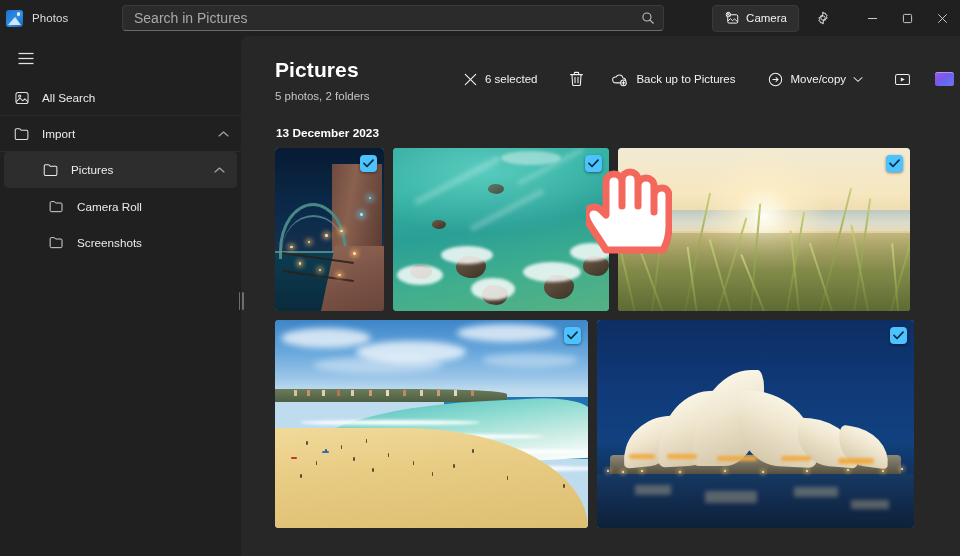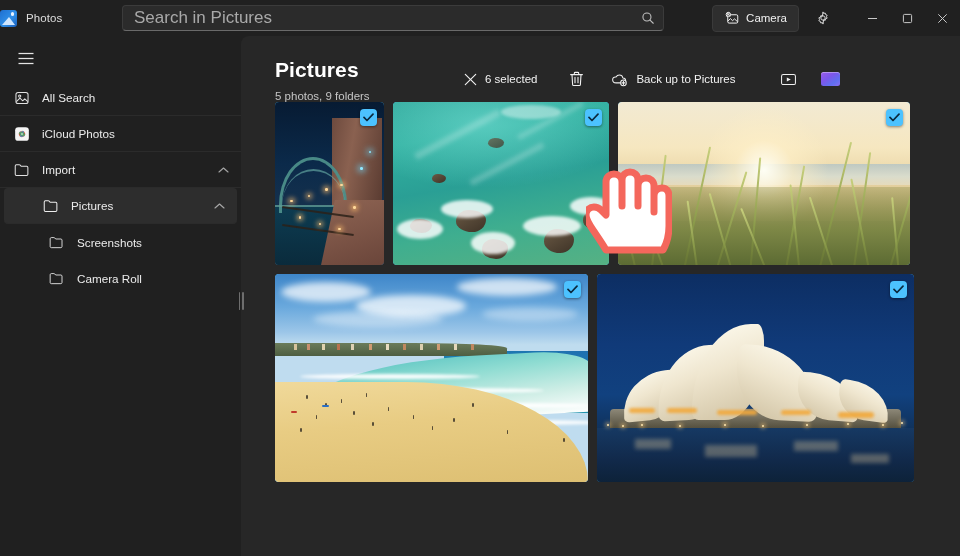--- a/index.html
+++ b/index.html
@@ -13,21 +13,21 @@
   }
   .app { position: relative; width: 960px; height: 556px; display: flex; flex-direction: column; background: #202020; }
 
   
   .titlebar {
     height: 36px; min-height: 36px;
     background: #202020;
     display: flex; align-items: center;
     position: relative; z-index: 5;
   }
-  .tb-left { display: flex; align-items: center; gap: 9px; padding-left: 0; width: 112px; }
+  .tb-left { display: flex; align-items: center; gap: 9px; padding-left: 6px; width: 112px; }
   .app-icon {
     width: 17px; height: 17px; border-radius: 3px;
     background: linear-gradient(135deg, #1f6fd0 0%, #2f8fe8 55%, #1b5fbb 100%);
     position: relative; overflow: hidden; flex: none;
   }
   .app-icon:after {
     content: ""; position: absolute; left: 2px; bottom: 2px;
     width: 0; height: 0; border-left: 7px solid transparent;
     border-right: 6px solid transparent; border-bottom: 8px solid #cfe6ff;
   }
@@ -39,21 +39,21 @@
 
   .searchwrap { flex: none; width: 542px; margin-left: 10px; }
   .searchbox {
     height: 26px; background: #2b2b2b;
     border: 1px solid #3b3b3b; border-bottom: 1px solid #6a6a6a;
     border-radius: 4px; display: flex; align-items: center;
     padding: 0 8px 0 11px;
   }
   .searchbox input {
     flex: 1; background: transparent; border: none; outline: none;
-    color: #e3e3e3; font-size: 17px; font-family: "Liberation Sans", sans-serif;
+    color: #e3e3e3; font-size: 14px; font-family: "Liberation Sans", sans-serif;
   }
   .searchbox input::placeholder { color: #a9a9a9; }
   .search-icon { width: 14px; height: 14px; flex: none; opacity: .85; }
 
   .tb-right { margin-left: auto; display: flex; align-items: center; height: 100%; }
   .import-btn {
     display: flex; align-items: center; gap: 7px;
     height: 27px; padding: 0 11px; border-radius: 4px;
     background: #2e2e2e; border: 1px solid #3a3a3a;
     font-size: 11.5px; color: #f0f0f0; cursor: pointer; white-space: nowrap;
@@ -367,37 +367,20 @@
           <svg viewBox="0 0 18 18" width="16" height="16" fill="none" stroke="#e2e2e2" stroke-width="1.15">
             <rect x="2.2" y="2.8" width="13.6" height="12.4" rx="2.4"></rect>
             <circle cx="6.4" cy="6.8" r="1.25"></circle>
             <path d="M2.6 13.2l4.1-4 3 2.9 2.4-2.2 3.5 3.2" stroke-linejoin="round"></path>
           </svg>
         </span>
         <span class="lbl">All Search</span>
       </div>
 
 
-      <div class="nav-item">
-        <span class="ico">
-          <svg viewBox="0 0 18 18" width="16" height="16">
-            <rect x="1.3" y="1.3" width="15.4" height="15.4" rx="3.6" fill="#f5f5f5"></rect>
-            <g transform="translate(9,9)">
-              <ellipse rx="2" ry="3.7" fill="#f7c23a" transform="rotate(0)"></ellipse>
-              <ellipse rx="2" ry="3.7" fill="#f0662e" transform="rotate(45)"></ellipse>
-              <ellipse rx="2" ry="3.7" fill="#e2413f" transform="rotate(90)"></ellipse>
-              <ellipse rx="2" ry="3.7" fill="#9b4fb5" transform="rotate(135)" opacity=".9"></ellipse>
-              <ellipse rx="2" ry="3.7" fill="#3b7fd4" transform="rotate(22)" opacity=".75"></ellipse>
-              <ellipse rx="2" ry="3.7" fill="#4fae4c" transform="rotate(112)" opacity=".75"></ellipse>
-              <circle r="1.2" fill="#fff" opacity=".55"></circle>
-            </g>
-          </svg>
-        </span>
-        <span class="lbl">iCloud Photos</span>
-      </div>
 
 
       <div class="nav-item">
         <span class="ico">
           <svg viewBox="0 0 18 15" width="16" height="14" fill="none" stroke="#e2e2e2" stroke-width="1.15">
             <path d="M1.4 12.4V2.9c0-.7.6-1.3 1.3-1.3h3.2c.4 0 .8.2 1.1.5l1 1.2h6.3c.7 0 1.3.6 1.3 1.3v7.8c0 .7-.6 1.3-1.3 1.3H2.7c-.7 0-1.3-.6-1.3-1.3z" stroke-linejoin="round"></path>
           </svg>
         </span>
         <span class="lbl">Import</span>
         <span class="chev">
@@ -417,51 +400,51 @@
           </span>
           <span class="lbl">Pictures</span>
           <span class="chev">
             <svg width="11" height="8" viewBox="0 0 11 8">
                 <path d="M1 6l4.5-4L10 6" fill="none" stroke="#cfcfcf" stroke-width="1.15" stroke-linecap="round" stroke-linejoin="round"></path>
               </svg>
           </span>
         </div>
       </div>
 
+      <div class="nav-item sub">
+        <span class="ico">
+          <svg viewBox="0 0 18 15" width="15" height="13" fill="none" stroke="#dcdcdc" stroke-width="1.15">
+            <path d="M1.4 12.4V2.9c0-.7.6-1.3 1.3-1.3h3.2c.4 0 .8.2 1.1.5l1 1.2h6.3c.7 0 1.3.6 1.3 1.3v7.8c0 .7-.6 1.3-1.3 1.3H2.7c-.7 0-1.3-.6-1.3-1.3z" stroke-linejoin="round"></path>
+          </svg>
+        </span>
+        <span class="lbl">Camera Roll</span>
+      </div>
+
       <div class="nav-item sub2">
         <span class="ico">
           <svg viewBox="0 0 18 15" width="15" height="13" fill="none" stroke="#dcdcdc" stroke-width="1.15">
             <path d="M1.4 12.4V2.9c0-.7.6-1.3 1.3-1.3h3.2c.4 0 .8.2 1.1.5l1 1.2h6.3c.7 0 1.3.6 1.3 1.3v7.8c0 .7-.6 1.3-1.3 1.3H2.7c-.7 0-1.3-.6-1.3-1.3z" stroke-linejoin="round"></path>
           </svg>
         </span>
         <span class="lbl">Screenshots</span>
       </div>
 
-      <div class="nav-item sub">
-        <span class="ico">
-          <svg viewBox="0 0 18 15" width="15" height="13" fill="none" stroke="#dcdcdc" stroke-width="1.15">
-            <path d="M1.4 12.4V2.9c0-.7.6-1.3 1.3-1.3h3.2c.4 0 .8.2 1.1.5l1 1.2h6.3c.7 0 1.3.6 1.3 1.3v7.8c0 .7-.6 1.3-1.3 1.3H2.7c-.7 0-1.3-.6-1.3-1.3z" stroke-linejoin="round"></path>
-          </svg>
-        </span>
-        <span class="lbl">Camera Roll</span>
-      </div>
-
       <div class="resize-handle">
           <i></i>
           <i></i>
         </div>
     </div>
 
     <div class="content">
       <div class="content-inner">
 
         <div class="head-row">
           <div class="titleblock">
             <div class="page-title">Pictures</div>
-            <div class="page-sub">5 photos, 9 folders</div>
+            <div class="page-sub">5 photos, 2 folders</div>
           </div>
 
           <div class="cmdbar">
 
             <div class="cmd">
               <svg width="13" height="13" viewBox="0 0 13 13">
                 <line x1="1.3" y1="1.3" x2="11.7" y2="11.7" stroke="#f0f0f0" stroke-width="1.15" stroke-linecap="round"></line>
                 <line x1="11.7" y1="1.3" x2="1.3" y2="11.7" stroke="#f0f0f0" stroke-width="1.15" stroke-linecap="round"></line>
               </svg>
               <span>6 selected</span>
@@ -484,20 +467,32 @@
               <svg width="17" height="15" viewBox="0 0 18 16" fill="none" stroke="#f0f0f0" stroke-width="1.1">
                 <path d="M5.4 11.6h7.1c1.7 0 3-1.1 3-2.6s-1.3-2.6-2.9-2.6c-.3-1.8-1.9-3.1-3.8-3.1-1.5 0-2.8.8-3.5 2-.2-.05-.5-.08-.7-.08C3 5.2 1.7 6.5 1.7 8.2c0 1.8 1.5 3.4 3.7 3.4z" stroke-linejoin="round"></path>
                 <circle cx="13.2" cy="11.6" r="3" fill="#272727"></circle>
                 <path d="M13.2 9.9v3.4M11.7 11.6h3" stroke-linecap="round"></path>
               </svg>
               <span>Back up to Pictures</span>
             </div>
 
             <div class="spacer-14"></div>
 
+            <div class="cmd">
+              <svg width="15" height="15" viewBox="0 0 16 16" fill="none" stroke="#f0f0f0" stroke-width="1.1">
+                <circle cx="8" cy="8" r="6.6"></circle>
+                <path d="M5.2 8h5.4M8.6 5.9L10.8 8l-2.2 2.1" stroke-linecap="round" stroke-linejoin="round"></path>
+              </svg>
+              <span>Move/copy</span>
+              <span style="display:flex;margin-left:-1px;">
+                <svg width="10" height="7" viewBox="0 0 10 7">
+                    <path d="M1 1.7l4 3.6 4-3.6" fill="none" stroke="#dcdcdc" stroke-width="1.05" stroke-linecap="round" stroke-linejoin="round"></path>
+                  </svg>
+              </span>
+            </div>
 
             <div class="spacer-14"></div>
 
             <div class="cmd iconly">
               <svg width="17" height="15" viewBox="0 0 18 16" fill="none" stroke="#f0f0f0" stroke-width="1.1">
                 <rect x="1.6" y="2.6" width="14.8" height="10.8" rx="1.8"></rect>
                 <path d="M7.2 5.9l4.2 2.1-4.2 2.1z" fill="#f0f0f0" stroke="none"></path>
               </svg>
             </div>
 
@@ -507,20 +502,21 @@
               <span style="display:block;width:19px;height:14px;border-radius:2.5px;background:linear-gradient(145deg,#9a5ce8 0%,#7b57ea 40%,#5f6ff0 72%,#8a6bf2 100%);box-shadow:inset 0 1px 0 rgba(255,255,255,.35);"></span>
             </div>
 
             <div class="spacer-10"></div>
 
             <div class="spacer-10"></div>
 
           </div>
         </div>
 
+        <div class="date-label">13 December 2023</div>
 
         <div class="grid-row">
 
           <div class="tile" style="width:109px;height:163px;">
             <div class="photo">
               <div class="ph p-bridge">
                 <div class="bldg"></div>
                 <div class="water"></div>
                 <div class="arch"></div>
                 <div class="arch2"></div>

